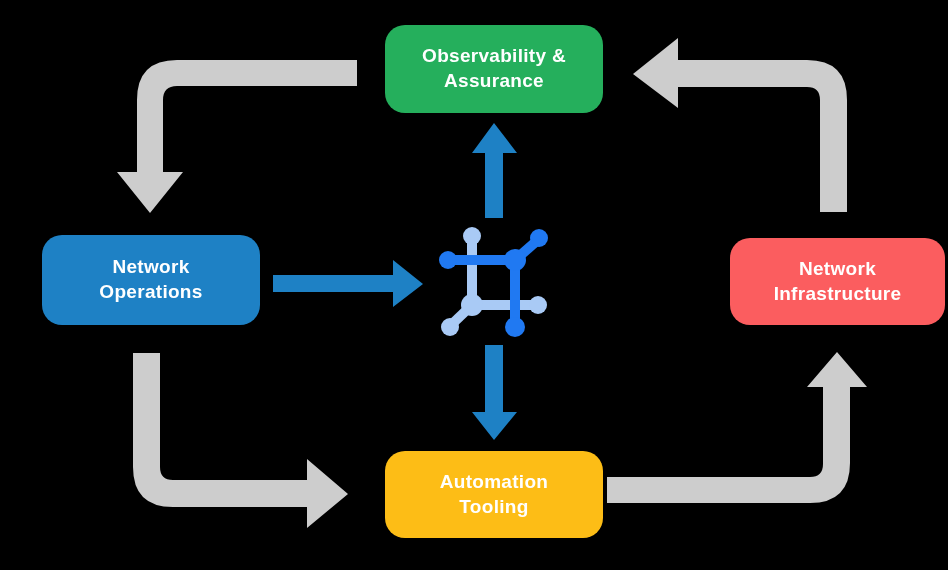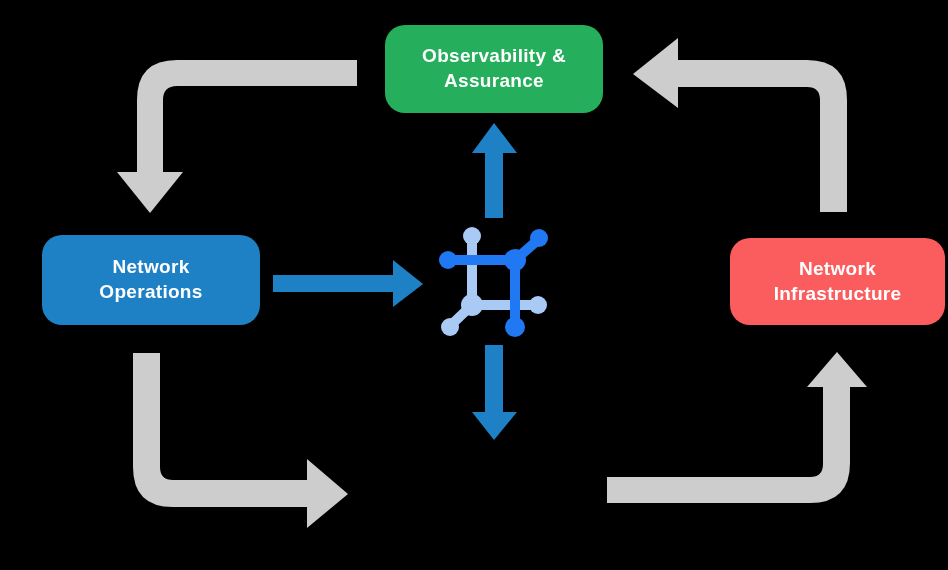--- a/index.html
+++ b/index.html
@@ -95,14 +95,18 @@
   <div class="node" id="node-operations" style="background-color: rgb(30, 129, 197);">
     <span class="label">Network
 Operations</span>
   </div>
 
   <div class="node" id="node-infrastructure" style="background-color: rgb(251, 93, 95);">
     <span class="label">Network
 Infrastructure</span>
   </div>
 
+  <div class="node" id="node-automation" style="background-color: rgb(253, 189, 22);">
+    <span class="label">Automation
+Tooling</span>
+  </div>
 
 </div>
 
 </body></html>

